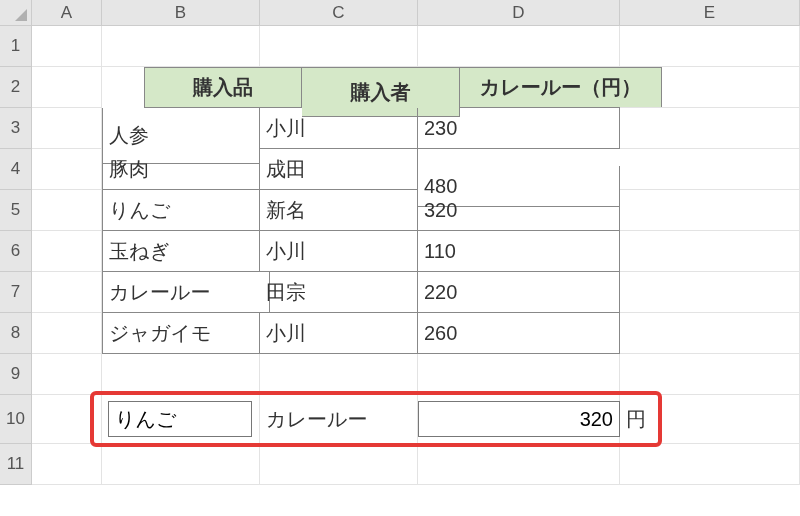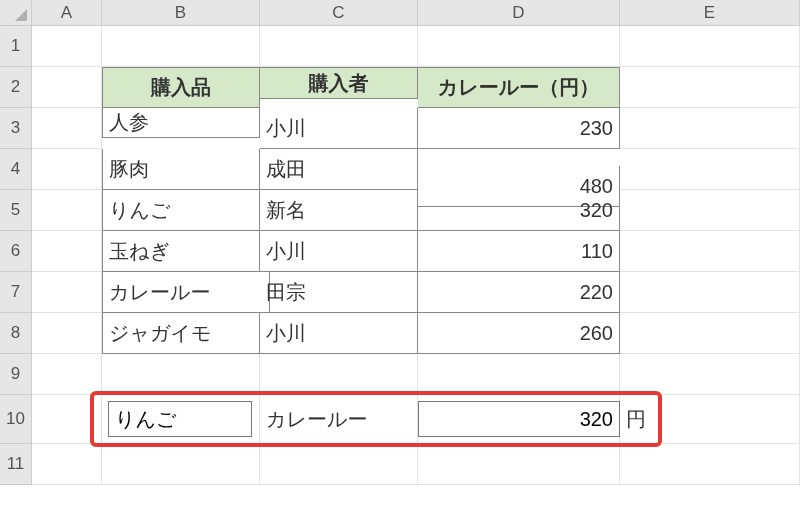--- a/index.html
+++ b/index.html
@@ -57,30 +57,30 @@
     .cell {
       position: absolute;
       border-right: 1px solid #e3e3e3;
       border-bottom: 1px solid #e3e3e3;
       font-size: 20px;
       color: #333;
       display: flex;
       align-items: center;
       padding: 0 6px;
     }
-    .data-border-top { border-top: 1px solid #888; }
+    .data-border-top { border-top: 1px solid #888; margin-left: 42px; }
     .data-border-bottom { border-bottom: 1px solid #888; }
     .data-border-left { border-left: 1px solid #888; }
     .data-border-right { border-right: 1px solid #888; }
     .header-cell {
       background: #d5e8c8;
       font-weight: bold;
       justify-content: center;
     }
-    .right-align { justify-content: flex-end; }
+    .right-align { justify-content: flex-start; }
     .red-box {
       position: absolute;
       border: 4px solid #e53935;
       border-radius: 6px;
       pointer-events: none;
     }
     .lookup-box {
       position: absolute;
       border: 1px solid #777;
       background: #fff;
@@ -148,30 +148,30 @@
 <div class="cell" style="left:32px;top:26px;width:70px;height:41px"></div>
 <div class="cell" style="left:102px;top:26px;width:158px;height:41px"></div>
 <div class="cell" style="left:260px;top:26px;width:158px;height:41px"></div>
 <div class="cell" style="left:418px;top:26px;width:202px;height:41px"></div>
 <div class="cell" style="left:620px;top:26px;width:180px;height:41px"></div>
 
 <div class="cell" style="left:32px;top:67px;width:70px;height:41px"></div>
 <div class="cell header-cell data-border-top data-border-bottom data-border-left data-border-right" style="left:102px;top:67px;width:158px;height:41px">
     <span>購入品</span>
   </div>
-<div class="cell header-cell data-border-top data-border-bottom data-border-right" style="left:260px;top:67px;width:158px;height:32px">
+<div class="cell header-cell data-border-top data-border-bottom data-border-right" style="left:260px;top:67px;width:158px;height:50px">
     <span>購入者</span>
   </div>
 <div class="cell header-cell data-border-top data-border-bottom data-border-right" style="left:418px;top:67px;width:202px;height:41px">
     <span>カレールー（円）</span>
   </div>
 <div class="cell" style="left:620px;top:67px;width:180px;height:41px"></div>
 
 <div class="cell" style="left:32px;top:108px;width:70px;height:41px"></div>
-<div class="cell data-border-bottom data-border-left data-border-right" style="left:102px;top:108px;width:158px;height:30px">
+<div class="cell data-border-bottom data-border-left data-border-right" style="left:102px;top:108px;width:158px;height:56px">
     <span>人参</span>
   </div>
 <div class="cell data-border-bottom data-border-right" style="left:260px;top:108px;width:158px;height:41px">
     <span>小川</span>
   </div>
 <div class="cell right-align data-border-bottom data-border-right" style="left:418px;top:108px;width:202px;height:41px">
     <span>230</span>
   </div>
 <div class="cell" style="left:620px;top:108px;width:180px;height:41px"></div>
 

